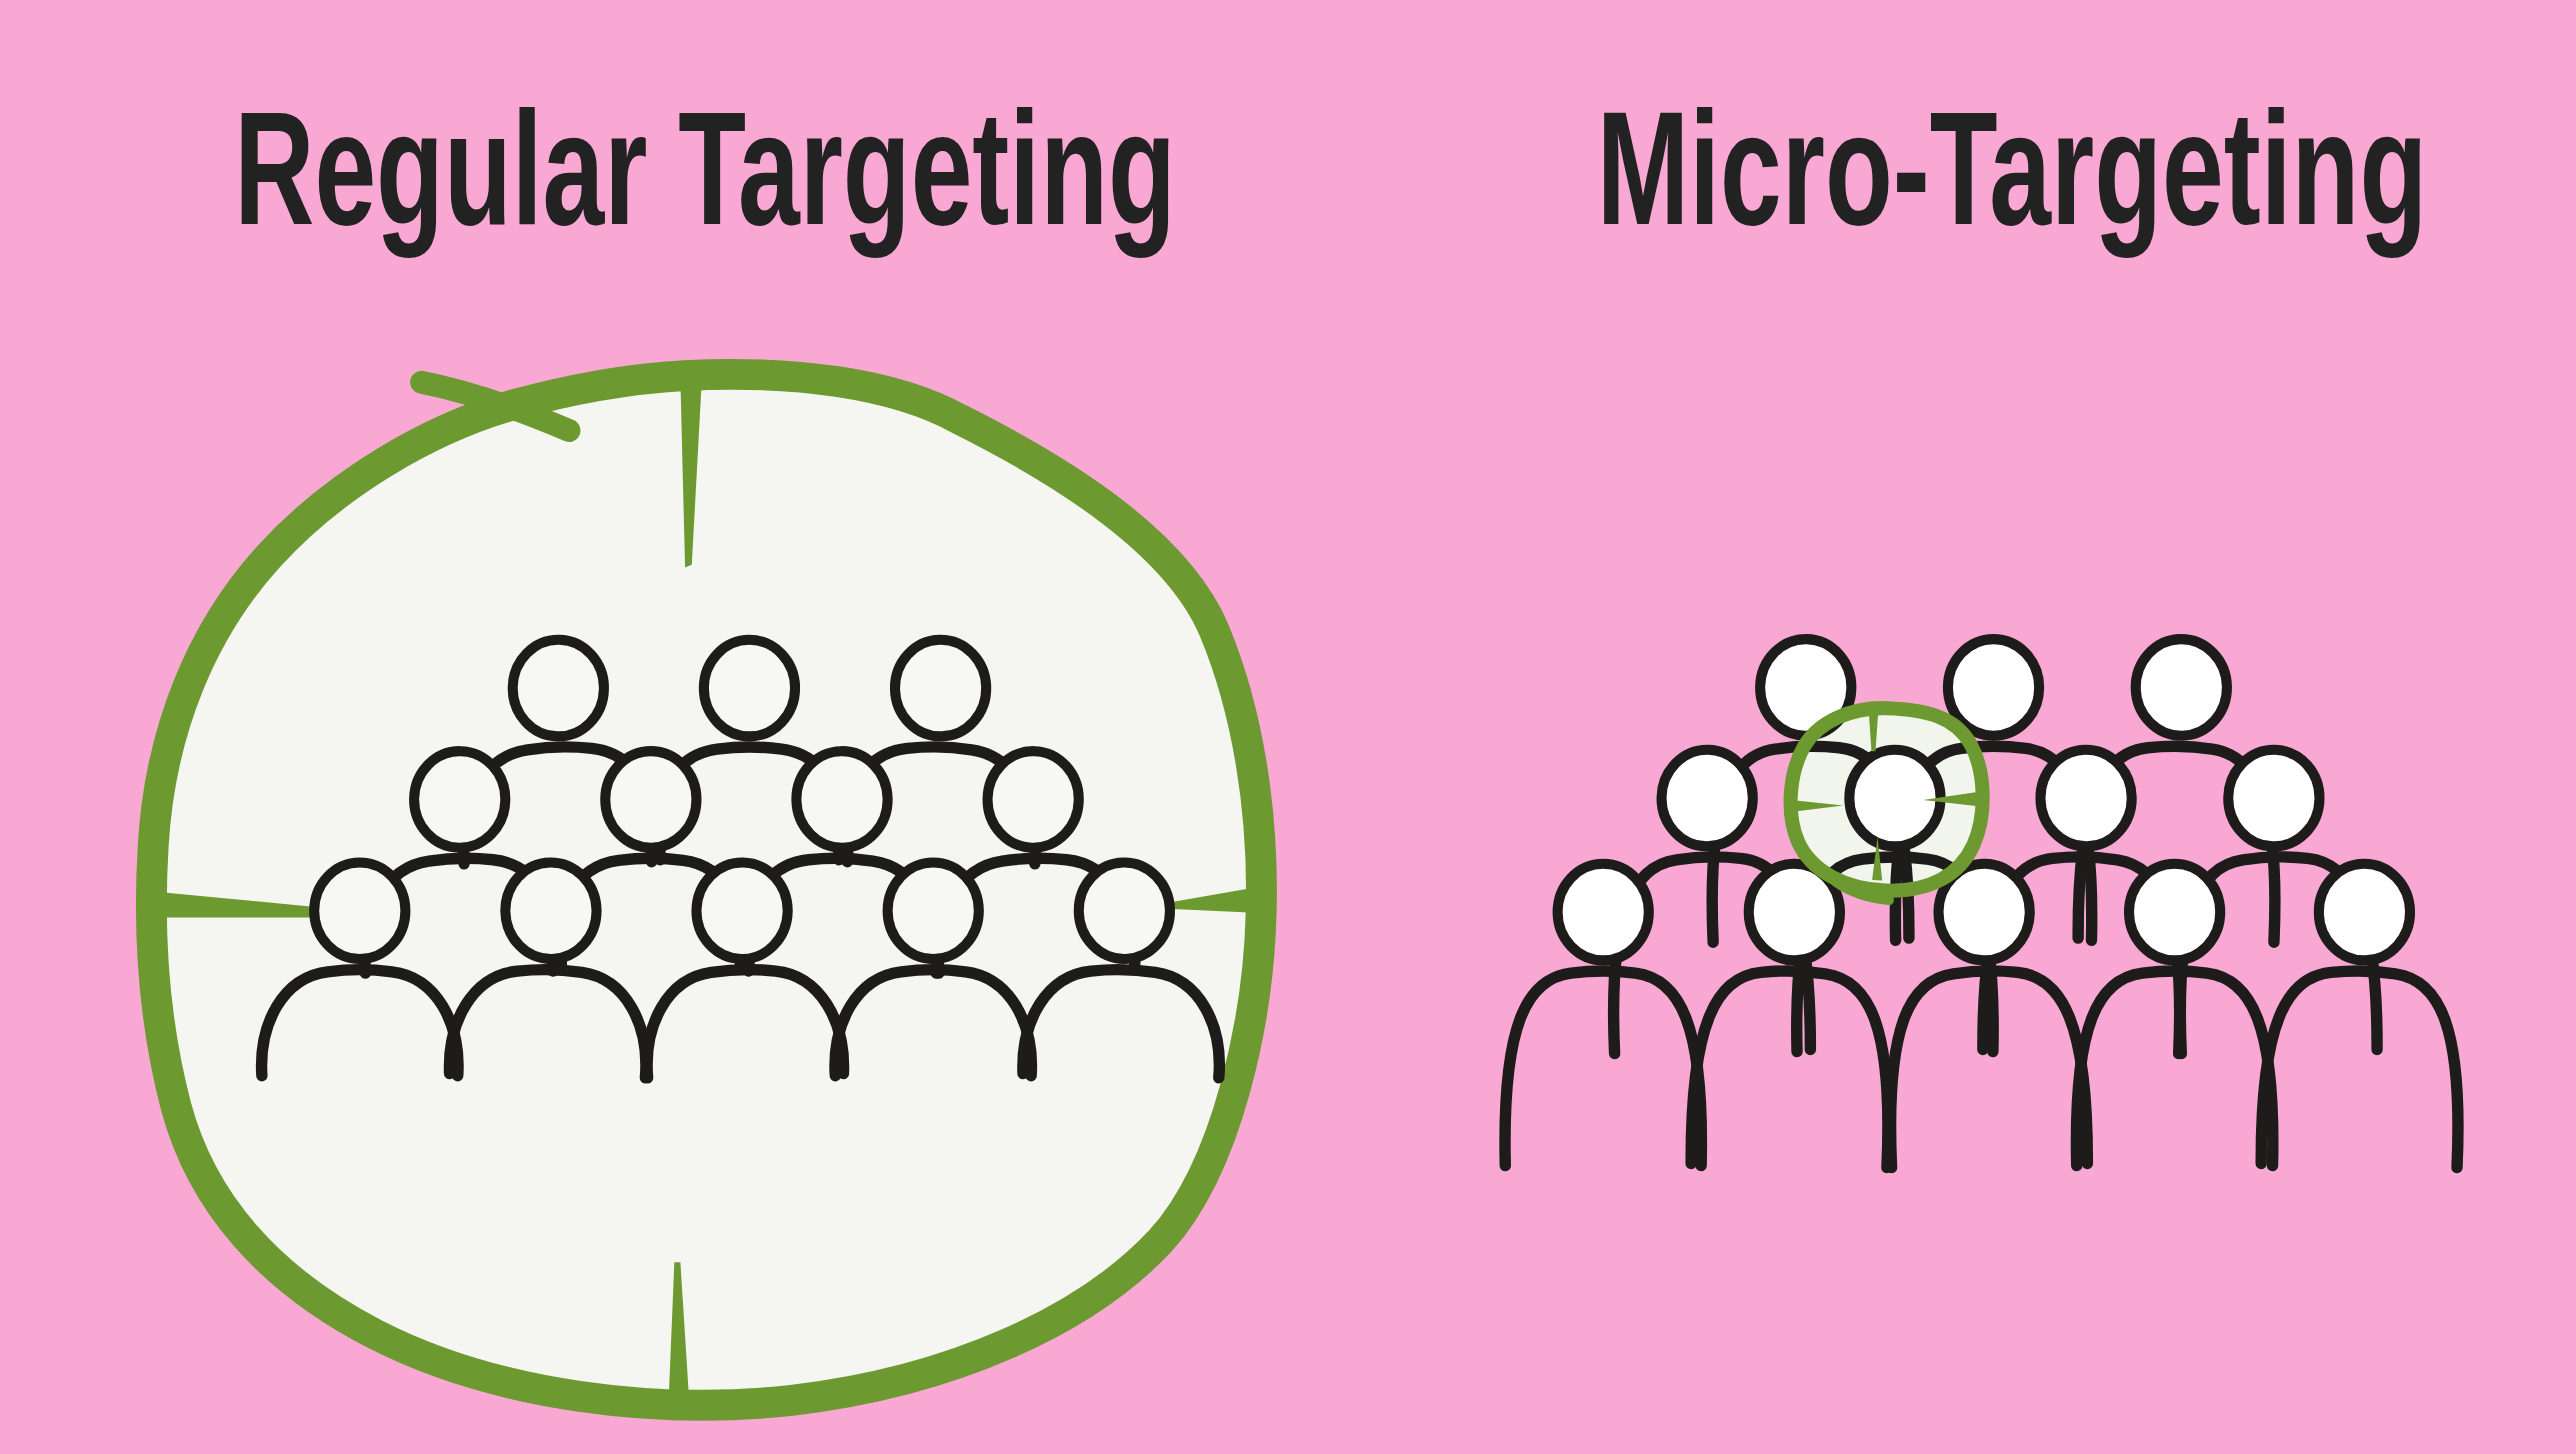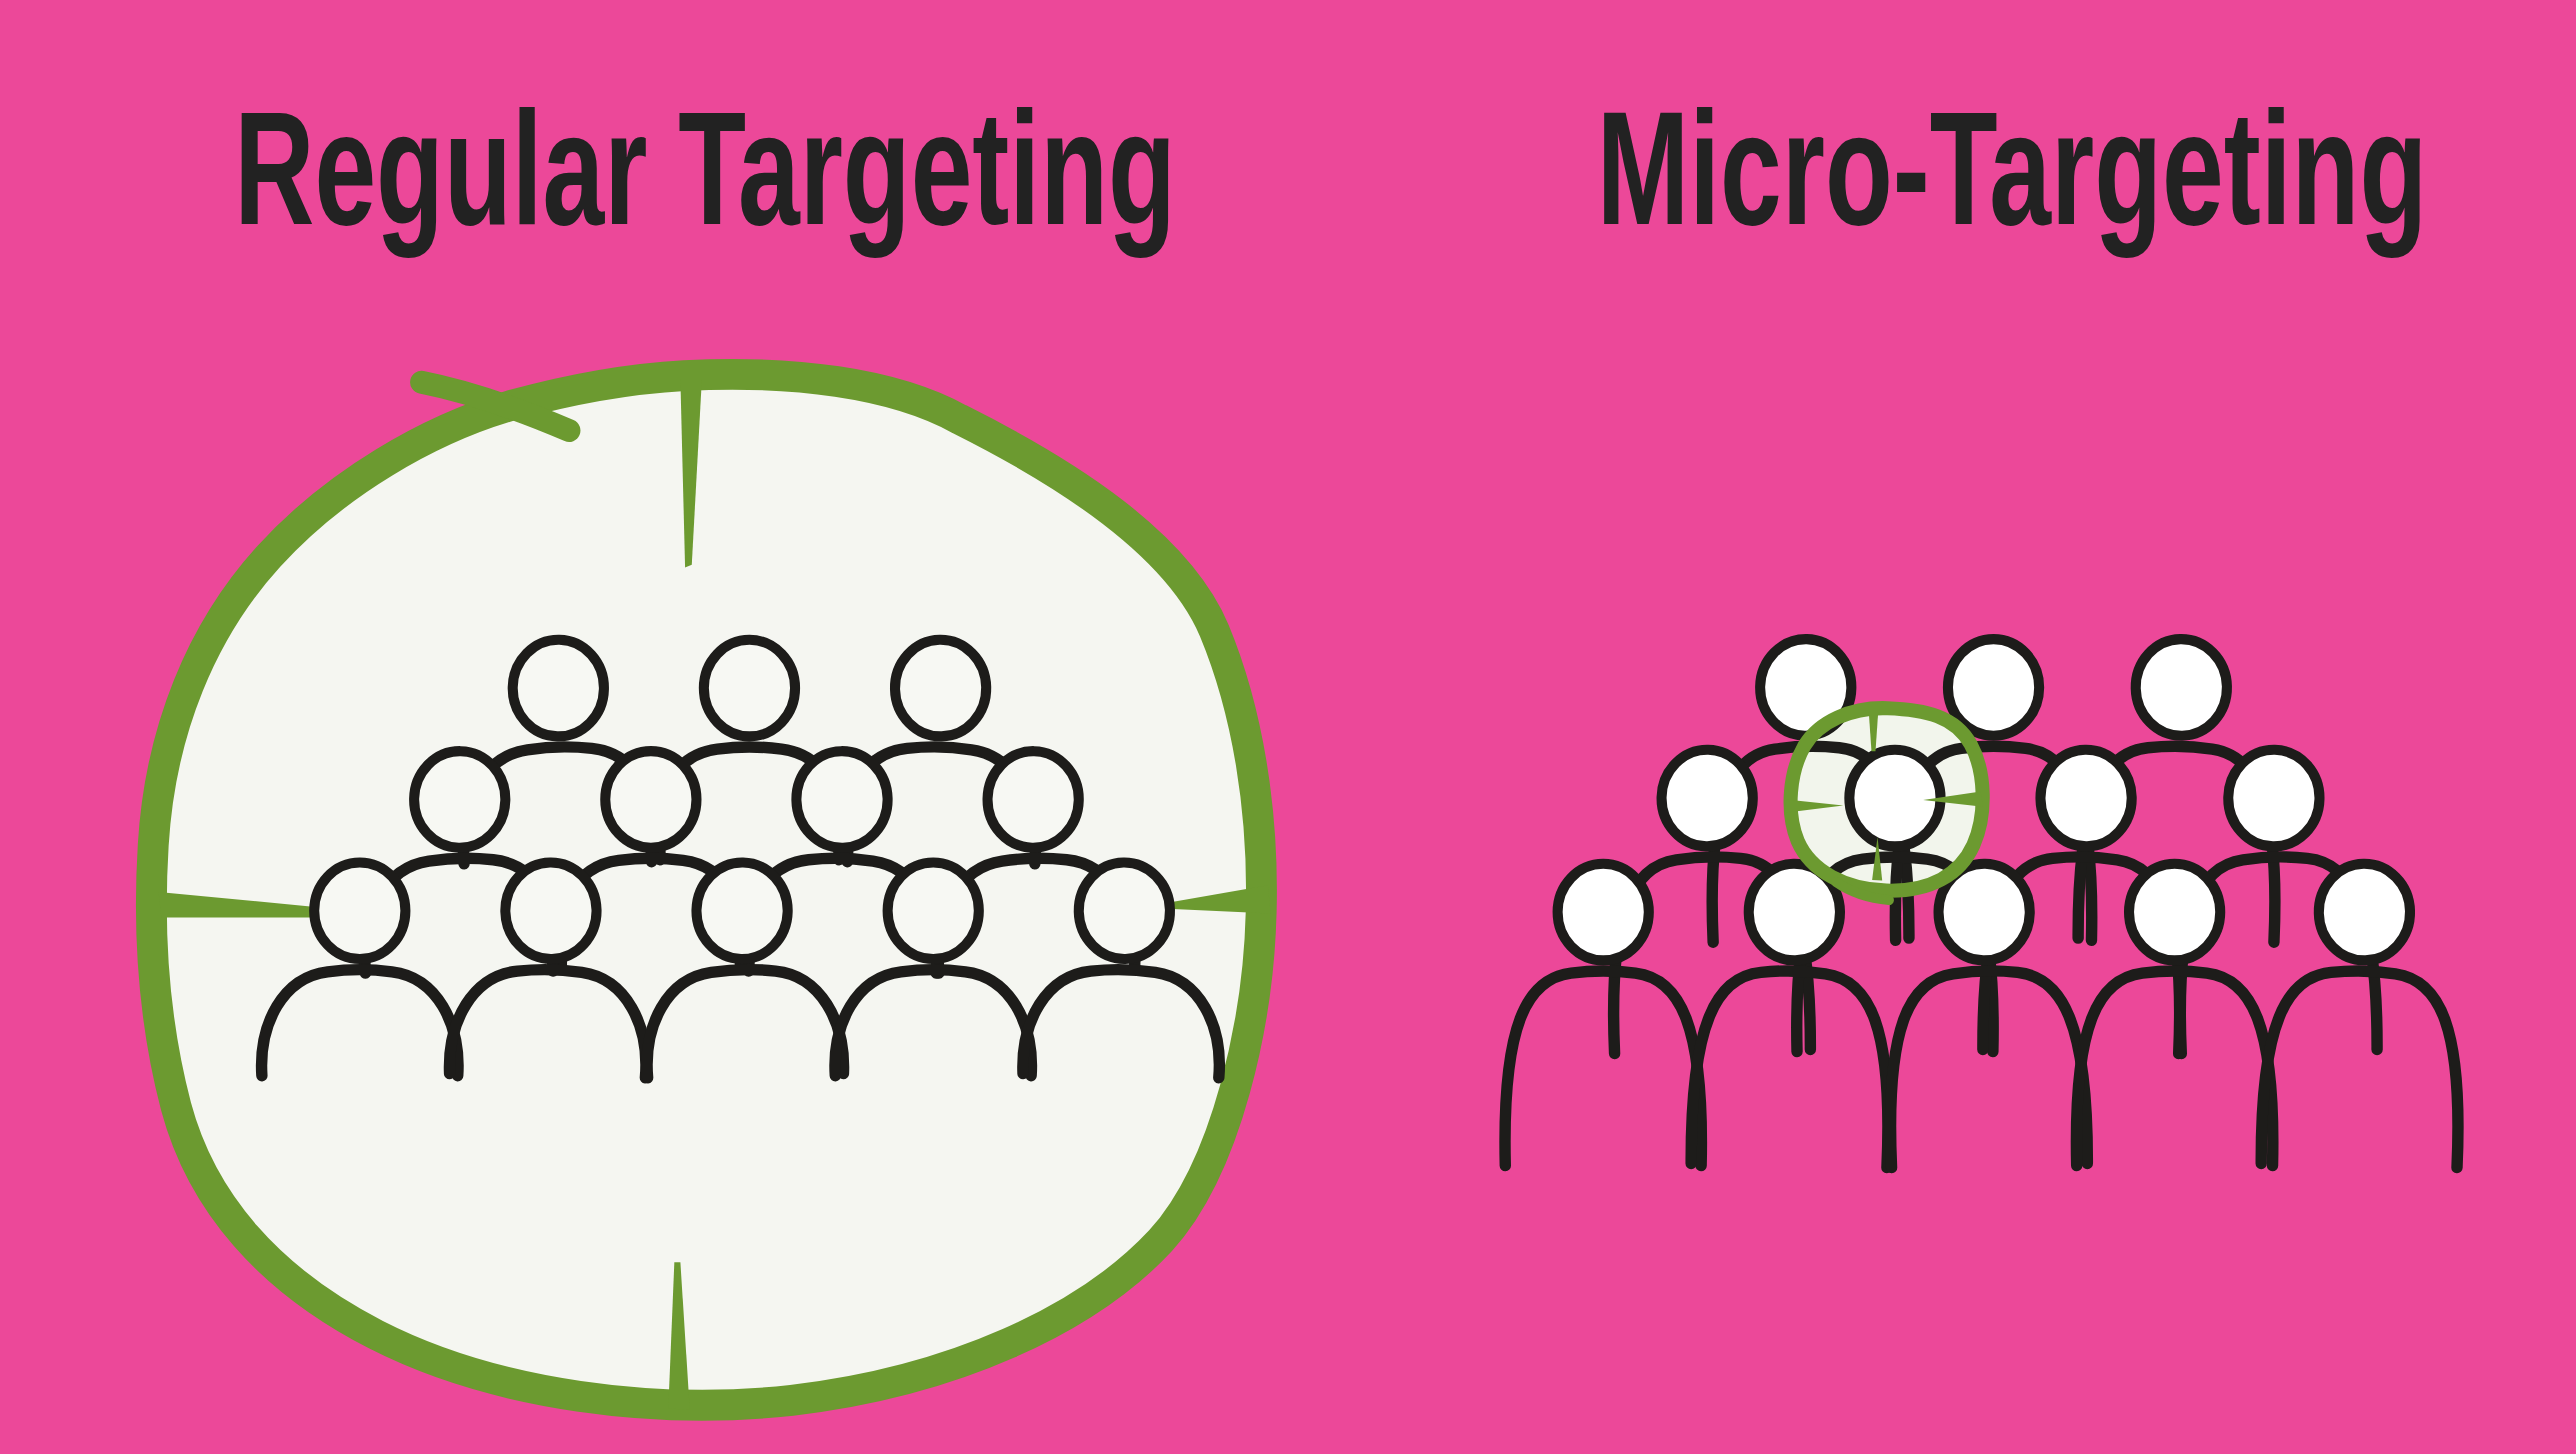--- a/index.html
+++ b/index.html
@@ -1,20 +1,20 @@
 <!DOCTYPE html>
 <html style="font-size:10.7px"><head>
 <meta charset="utf-8">
 <style>
   html,body{margin:0;padding:0;background:#ffffff;}
   .stage{
     position:relative;
     width:2576px;height:1454px;
     overflow:hidden;
-    background:#ec4899;
+    background:#f9a8d4;
     font-family:"Liberation Sans", sans-serif;
   }
   .title{
     position:absolute;
     top:23px;
     height:201px;
     line-height:201px;
     text-align:center;
     font-weight:bold;
     font-size:111px;

